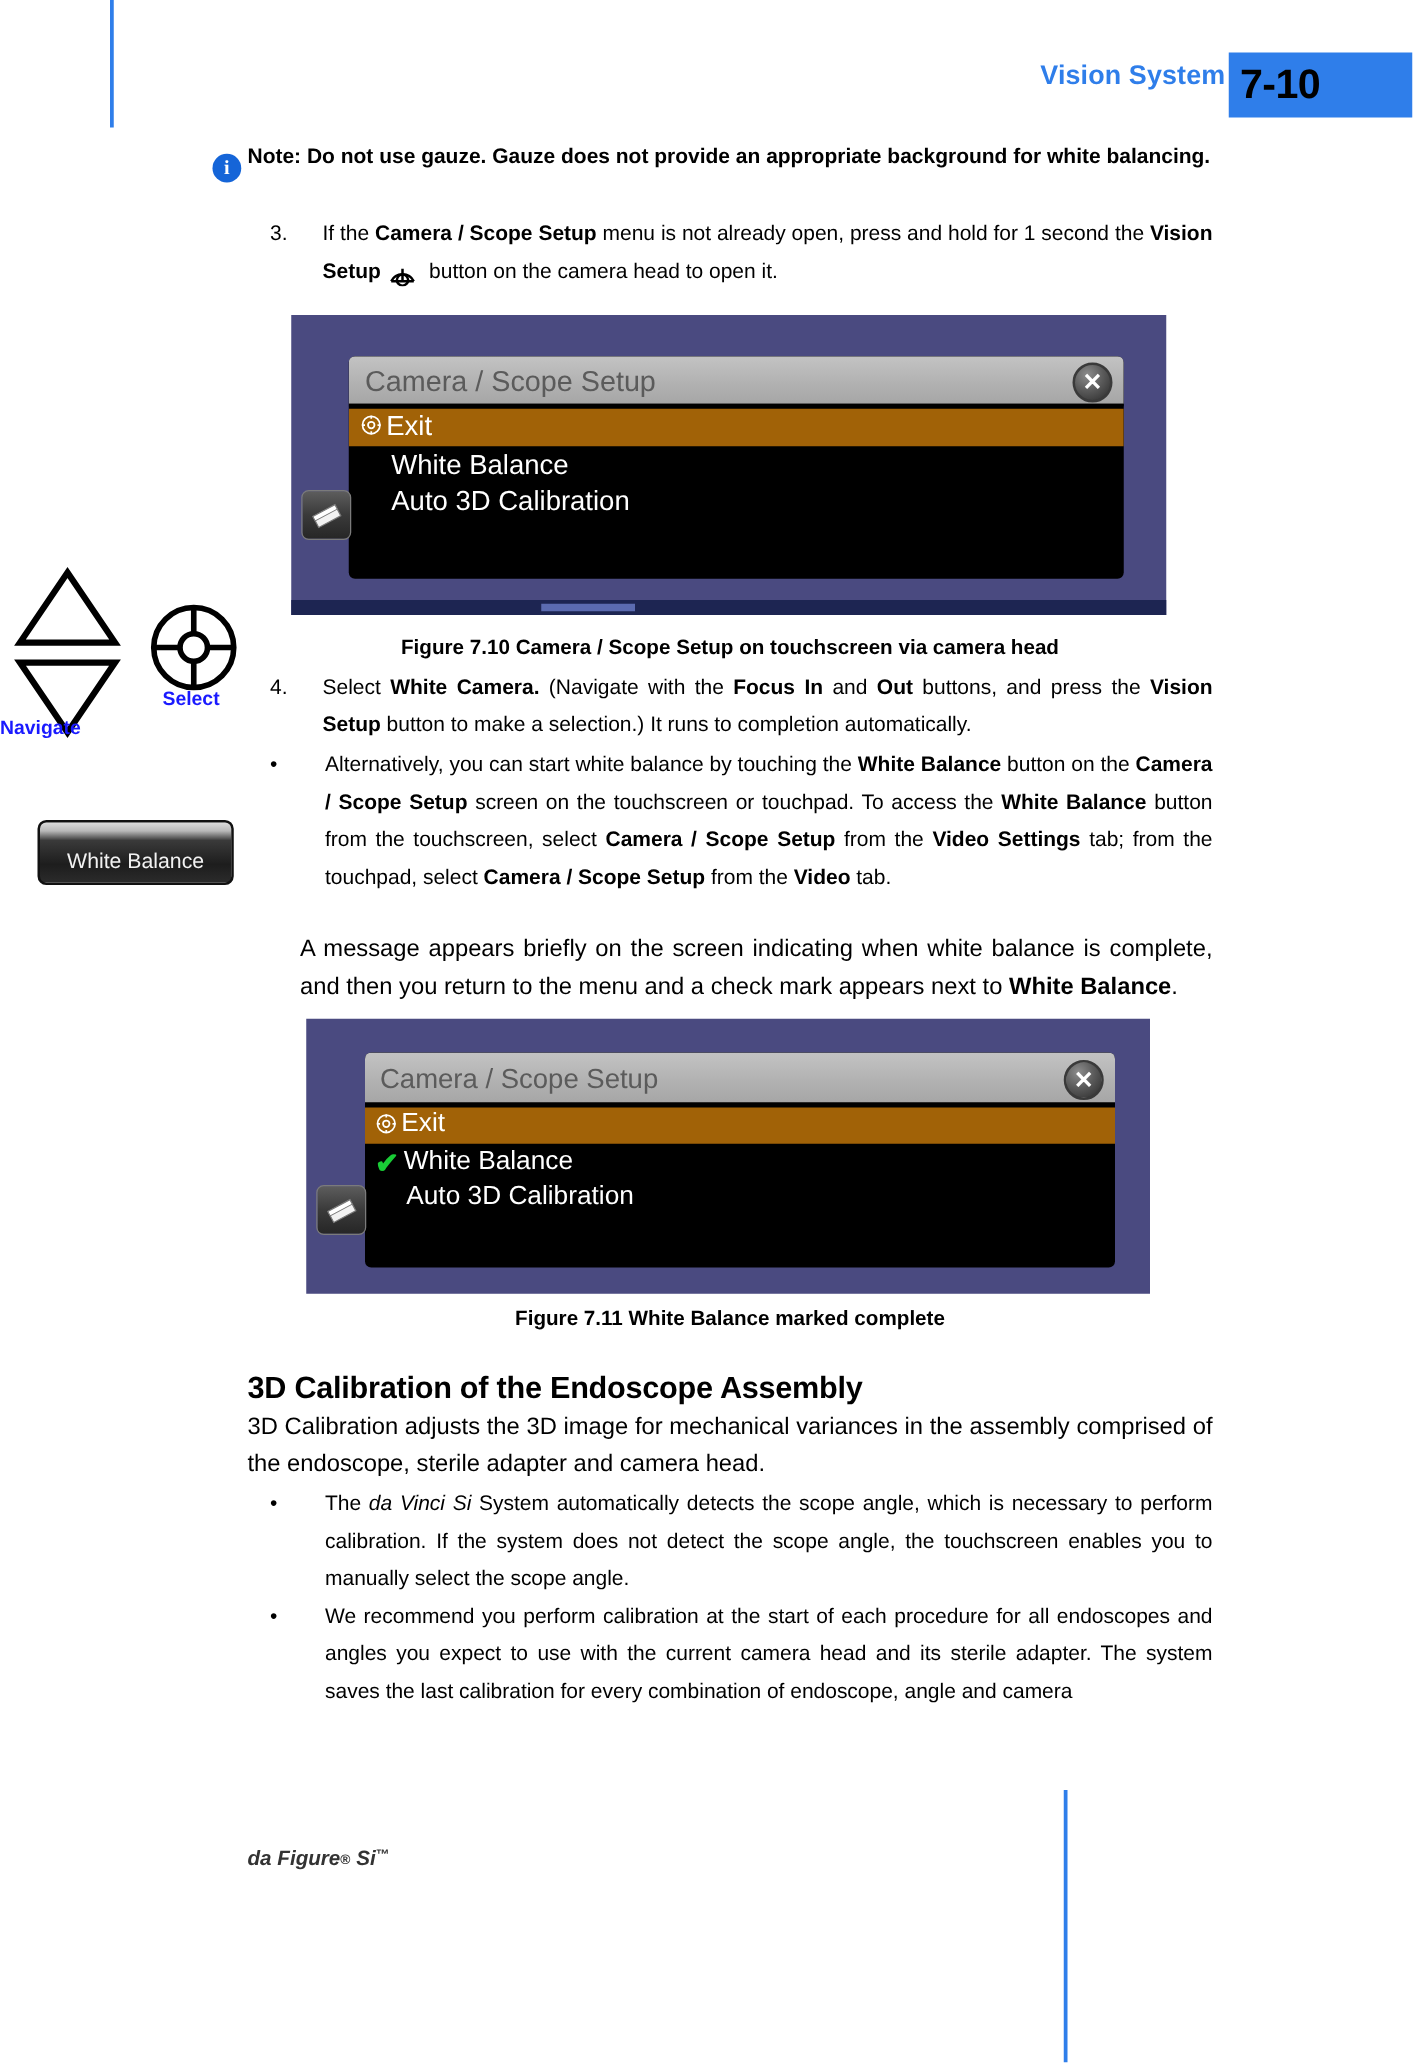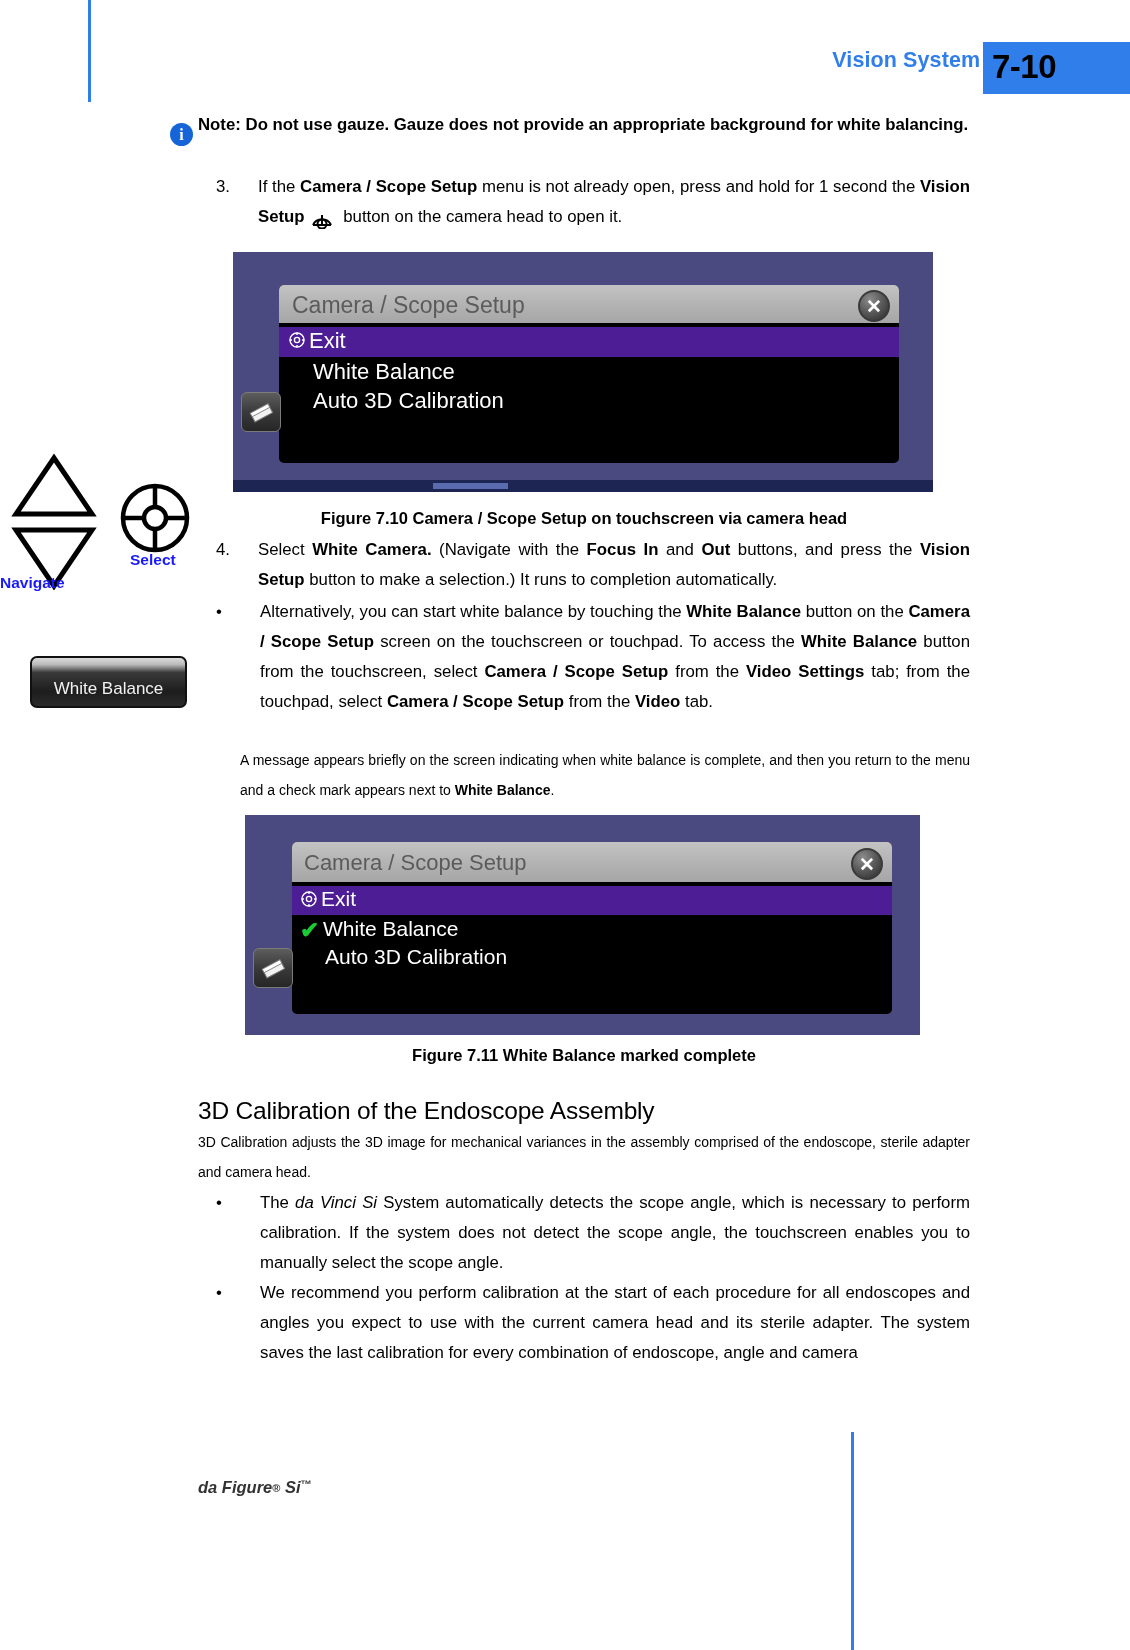--- a/index.html
+++ b/index.html
@@ -61,21 +61,21 @@
     font-weight: bold;
     color: #000000;
     letter-spacing: -.5px;
   }
 
   
   .col {
     position: absolute;
     left: 198px;
     width: 772px;
-    font-size: 14px;
+    font-size: 19px;
     line-height: 30px;
     text-align: justify;
     text-justify: inter-word;
   }
   b, .b { font-weight: bold; }
   i, .i { font-style: italic; }
 
   
   .note {
     position: absolute;
@@ -188,21 +188,21 @@
     color: #fff;
     text-align: center;
     font-weight: bold;
   }
   .fig-row {
     position: absolute;
     left: 0; right: 0;
     color: #ffffff;
     white-space: nowrap;
   }
-  .fig-row.sel { background: #4c1d95; }
+  .fig-row.sel { background: #a16207; }
   .fig-row .lbl { position: absolute; }
   .fig-row .tick { position: absolute; color: #19cc36; font-weight: bold; }
   .fig-row .exit-ic { position: absolute; }
 
   .fig-sidebtn {
     position: absolute;
     background: linear-gradient(to bottom,#5d5d5d 0%,#3a3a3a 50%,#262626 100%);
     border: 1px solid #7b7b7b;
     border-radius: 6px;
     box-sizing: border-box;
@@ -264,21 +264,21 @@
     line-height: 62px;
     overflow: hidden;
   }
 
   
   .h2 {
     position: absolute;
     left: 198px;
     width: 772px;
     font-size: 24.5px;
-    font-weight: normal;
+    font-weight: bold;
     letter-spacing: -.2px;
   }
 
   
   .footer {
     position: absolute;
     left: 198px;
     top: 1478px;
     font-size: 16.5px;
     font-weight: bold;

